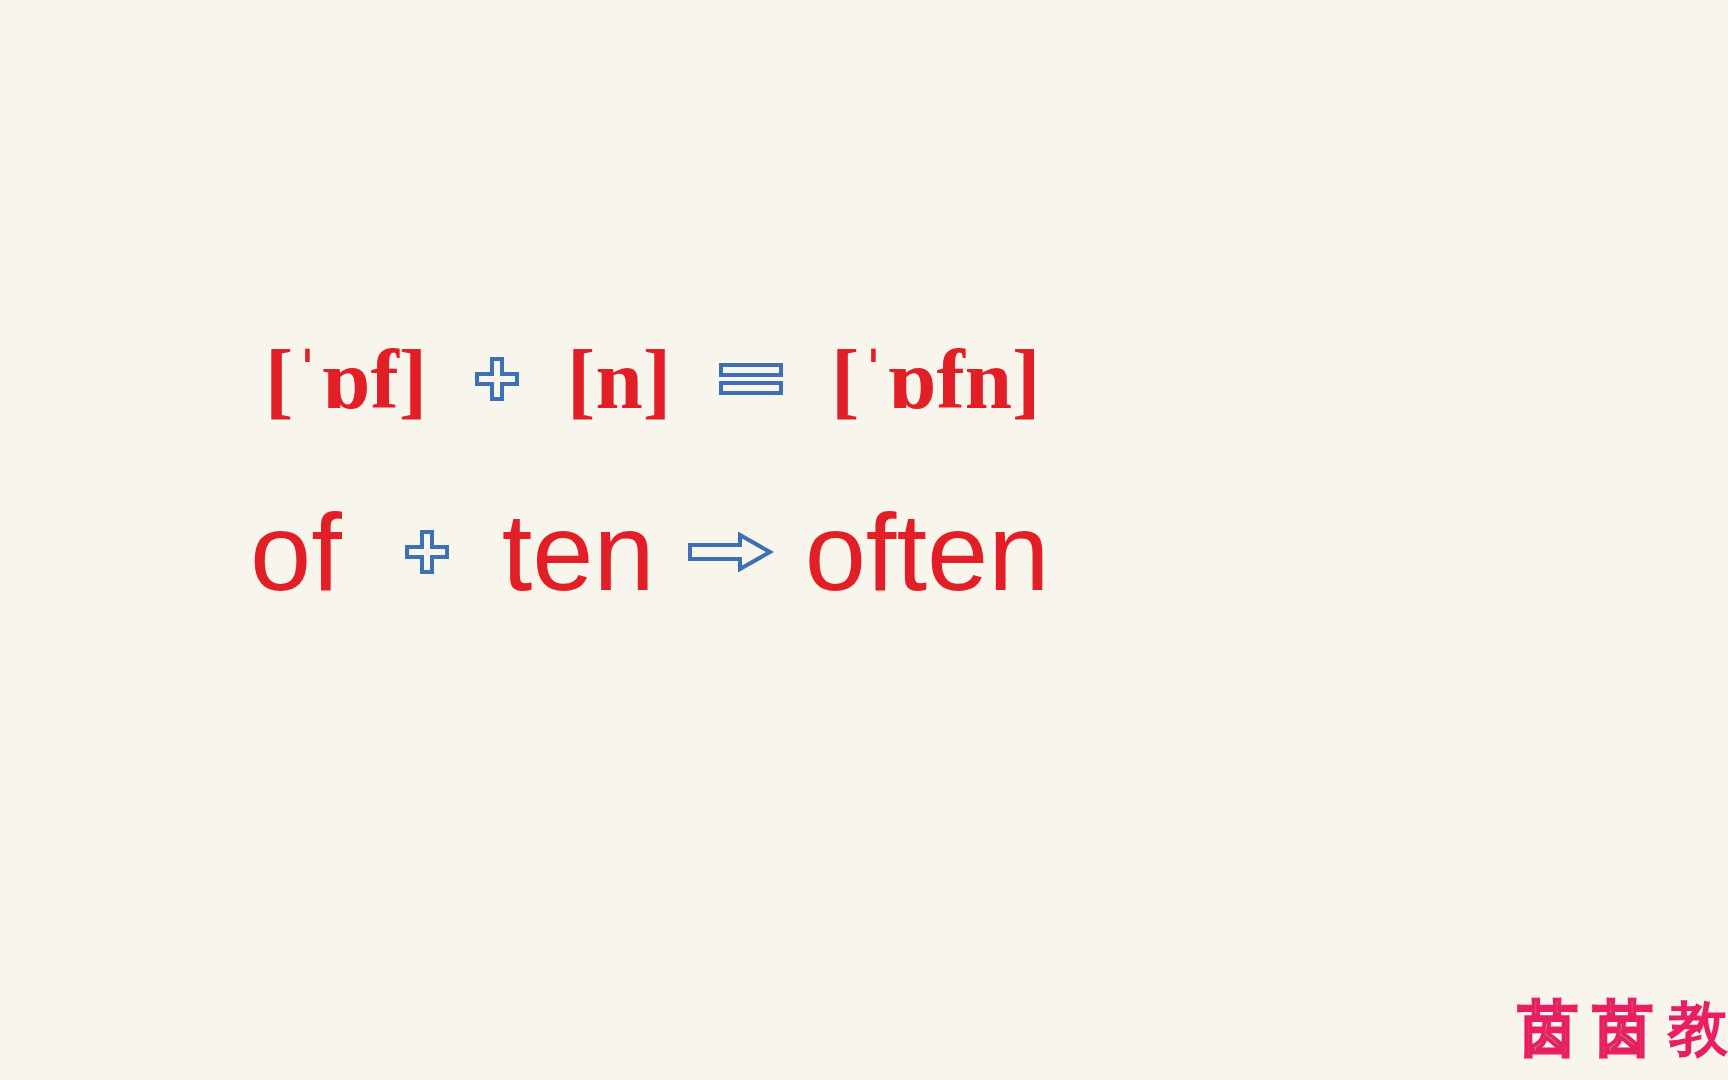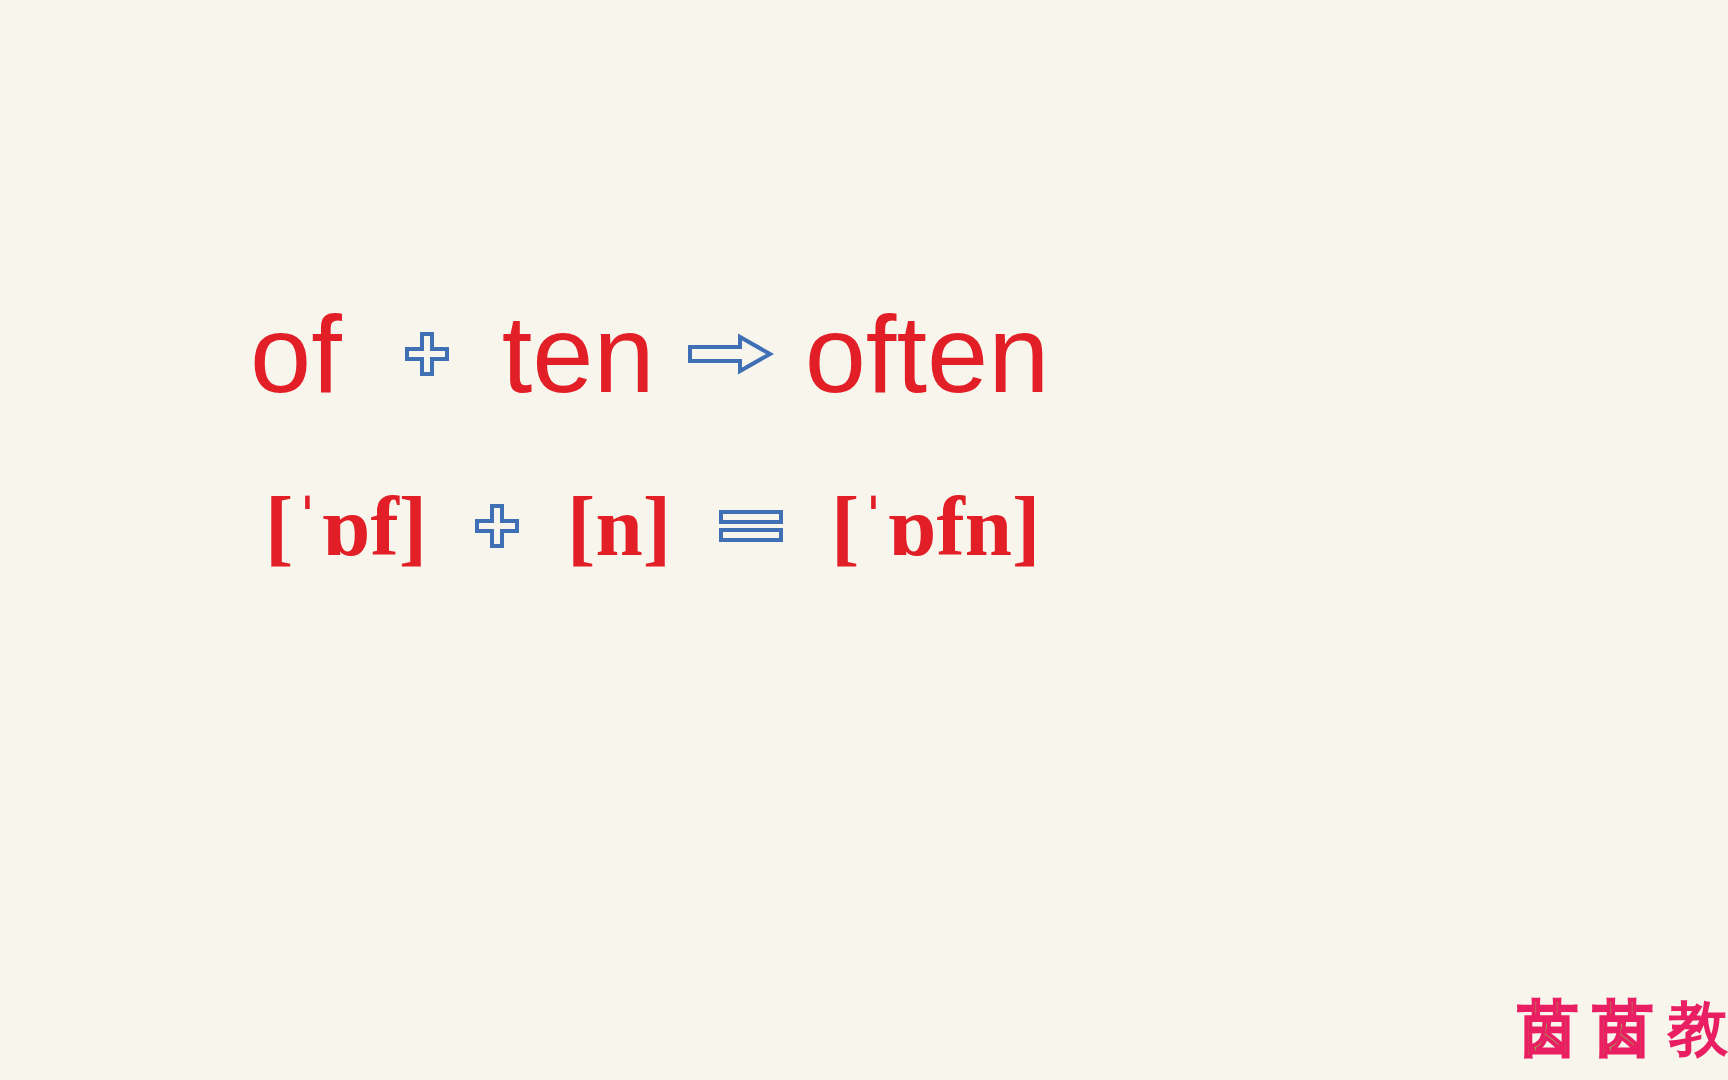--- a/index.html
+++ b/index.html
@@ -77,40 +77,20 @@
     .row1 .word-text:nth-of-type(2) { margin: 0 20px; }
     .row1 .word-text:nth-of-type(3) { margin-left: 20px; }
     .row2 { margin-top: 40px; }
     .row2 .ipa-text { margin: 0 15px; }
   </style>
 </head>
 <body>
 
 <div class="content">
 
-  <div class="row row1">
-    <span class="word-text">of</span>
-
-    <span class="symbol plus-icon">
-      <svg viewBox="0 0 50 50">
-        <path d="M20 5 L30 5 L30 20 L45 20 L45 30 L30 30 L30 45 L20 45 L20 30 L5 30 L5 20 L20 20 Z" fill="none" stroke="#3f6fb5" stroke-width="4"></path>
-      </svg>
-    </span>
-
-    <span class="word-text">ten</span>
-
-    <span class="symbol arrow-icon">
-      <svg viewBox="0 0 90 50">
-        <path d="M5 18 L55 18 L55 8 L85 25 L55 42 L55 32 L5 32 Z" fill="none" stroke="#3f6fb5" stroke-width="4"></path>
-      </svg>
-    </span>
-
-    <span class="word-text">often</span>
-  </div>
-
   <div class="row row2">
     <span class="ipa-text">[ˈɒf]</span>
 
     <span class="symbol plus-icon">
       <svg viewBox="0 0 50 50">
         <path d="M20 5 L30 5 L30 20 L45 20 L45 30 L30 30 L30 45 L20 45 L20 30 L5 30 L5 20 L20 20 Z" fill="none" stroke="#3f6fb5" stroke-width="4"></path>
       </svg>
     </span>
 
     <span class="ipa-text">[n]</span>
@@ -118,19 +98,39 @@
     <span class="symbol equals-icon">
       <svg viewBox="0 0 70 40">
         <rect x="5" y="6" width="60" height="10" fill="none" stroke="#3f6fb5" stroke-width="4"></rect>
         <rect x="5" y="24" width="60" height="10" fill="none" stroke="#3f6fb5" stroke-width="4"></rect>
       </svg>
     </span>
 
     <span class="ipa-text">[ˈɒfn]</span>
   </div>
 
+  <div class="row row1">
+    <span class="word-text">of</span>
+
+    <span class="symbol plus-icon">
+      <svg viewBox="0 0 50 50">
+        <path d="M20 5 L30 5 L30 20 L45 20 L45 30 L30 30 L30 45 L20 45 L20 30 L5 30 L5 20 L20 20 Z" fill="none" stroke="#3f6fb5" stroke-width="4"></path>
+      </svg>
+    </span>
+
+    <span class="word-text">ten</span>
+
+    <span class="symbol arrow-icon">
+      <svg viewBox="0 0 90 50">
+        <path d="M5 18 L55 18 L55 8 L85 25 L55 42 L55 32 L5 32 Z" fill="none" stroke="#3f6fb5" stroke-width="4"></path>
+      </svg>
+    </span>
+
+    <span class="word-text">often</span>
+  </div>
+
 </div>
 
 <div class="watermark">
   <span class="wm-char1">茵</span>
   <span class="wm-char2">茵</span>
   <span class="wm-char3">教</span>
 </div>
 
 </body></html>

